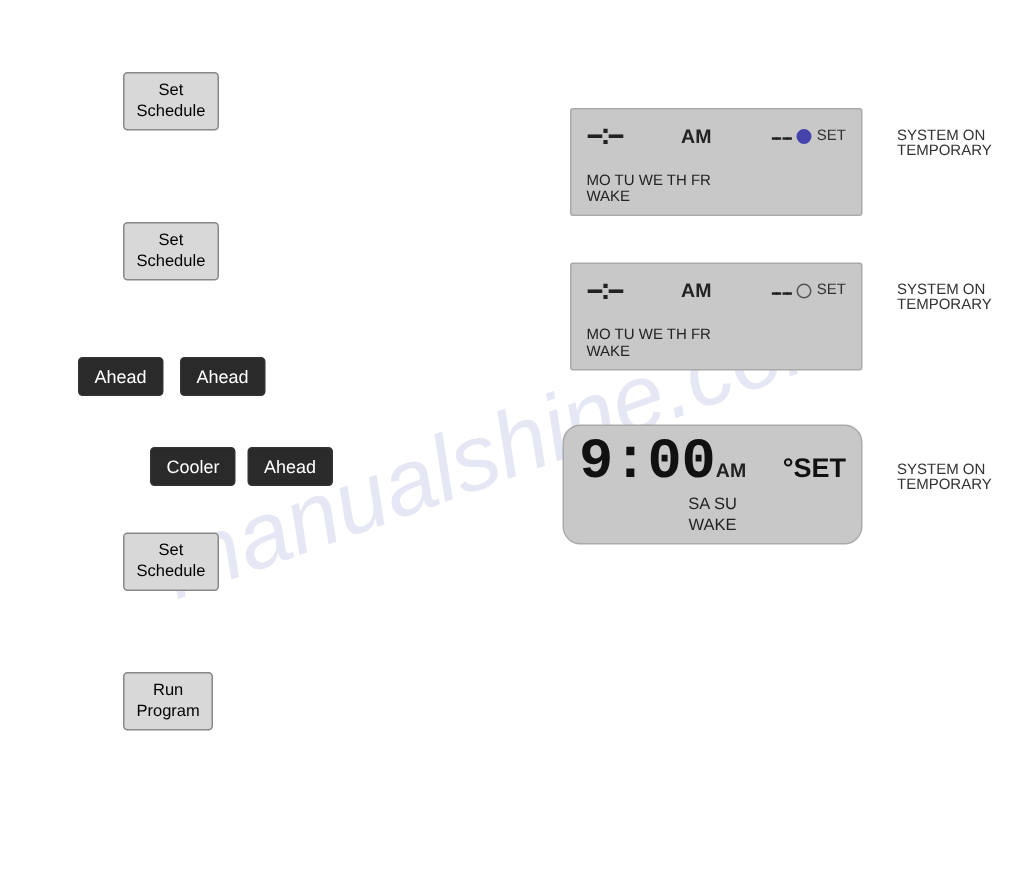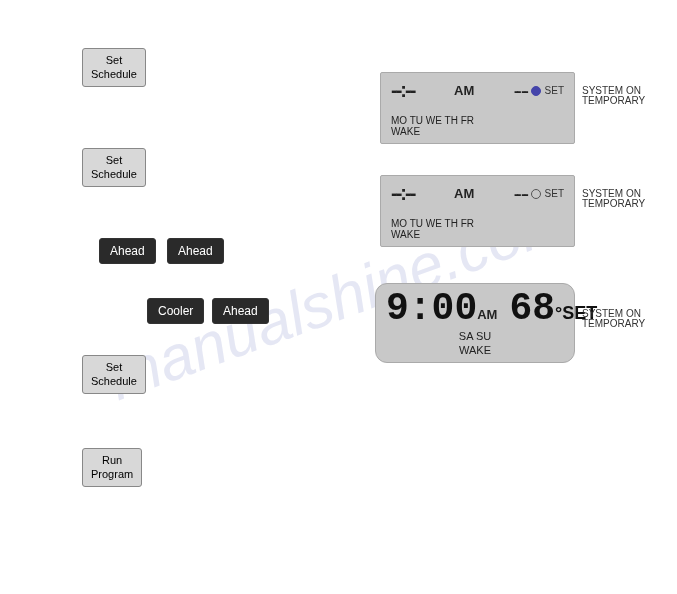--- a/index.html
+++ b/index.html
@@ -45,21 +45,20 @@
     .btn-dark {
       border: 1px solid #333;
       background: #2a2a2a;
       border-radius: 3px;
       padding: 5px 10px;
       font-size: 12px;
       cursor: pointer;
       text-align: center;
       color: #fff;
       display: inline-block;
-      margin-left: 47px;
     }
 
     
     .display-panel {
       border: 1px solid #aaa;
       background: #c8c8c8;
       border-radius: 2px;
       padding: 6px 10px;
       width: 195px;
       position: absolute;
@@ -156,20 +155,21 @@
       color: #222;
       text-align: center;
       margin-top: 2px;
     }
 
     
     .sys-label {
       position: absolute;
       font-size: 10px;
       color: #333;
+      margin-left: 16px;
     }
 
     
     .btn-set-schedule-1 { position: absolute; top: 48px; left: 82px; }
     .btn-set-schedule-2 { position: absolute; top: 148px; left: 82px; }
     .btn-ahead { position: absolute; top: 238px; left: 52px; }
     .btn-back { position: absolute; top: 238px; left: 120px; }
     .btn-warmer { position: absolute; top: 298px; left: 100px; }
     .btn-cooler { position: absolute; top: 298px; left: 165px; }
     .btn-set-schedule-3 { position: absolute; top: 355px; left: 82px; }
@@ -234,21 +234,20 @@
   <div class="panel-bottom-row2">WAKE</div>
 </div>
 
 <div class="display-panel-big panel-big">
   <div style="display:flex; align-items:baseline; justify-content:space-between;">
     <div style="display:flex; align-items:baseline;">
       <span class="big-digits">9:00</span>
       <span class="big-am">AM</span>
     </div>
     <div style="display:flex; align-items:baseline; margin-left:4px;">
-      <span class="big-temp">68</span>
       <span style="font-size:18px; font-weight:bold; color:#111;">°SET</span>
     </div>
   </div>
   <div class="big-bottom">SA SU</div>
   <div class="big-bottom">WAKE</div>
 </div>
 
 <div class="sys-label sys-label-1">SYSTEM ON</div>
 <div class="sys-label sys-label-2">TEMPORARY</div>
 

